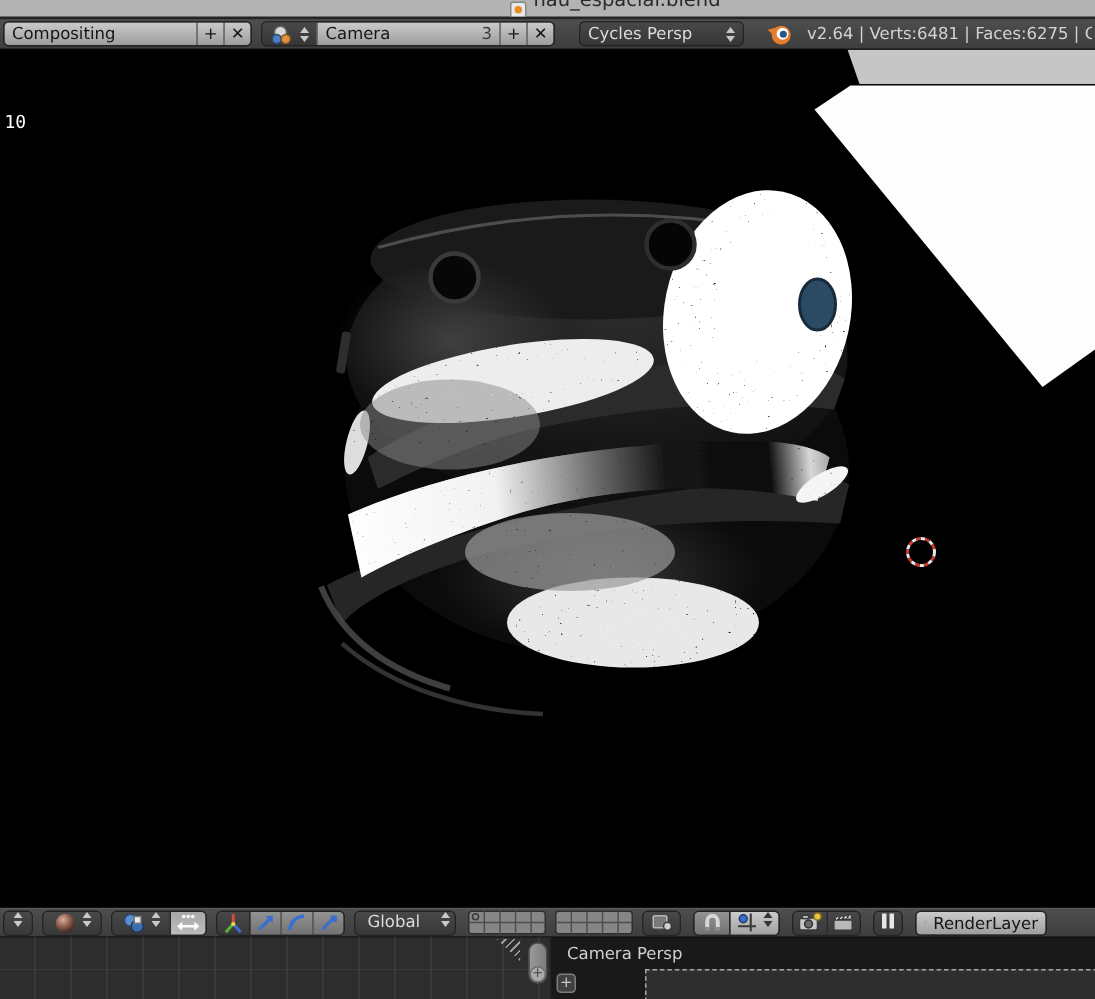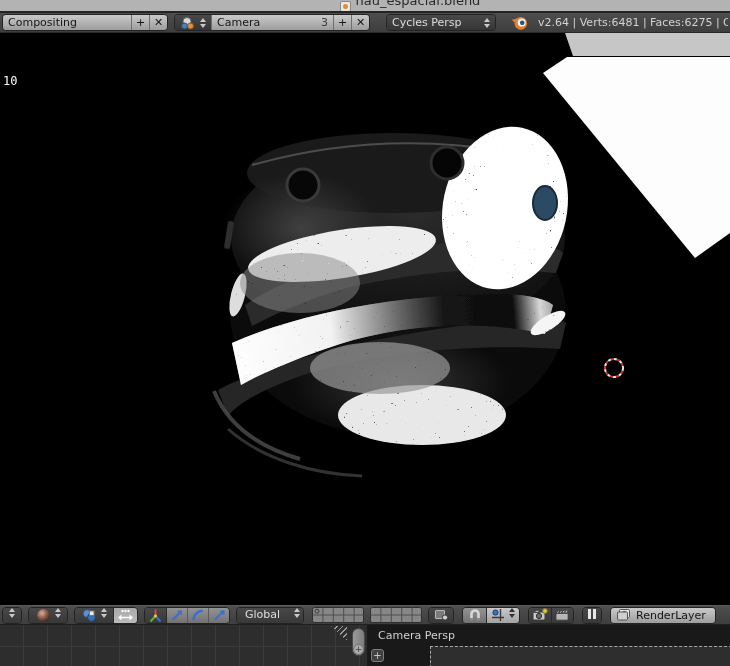--- a/index.html
+++ b/index.html
@@ -422,21 +422,21 @@
     <svg width="10" height="12" viewBox="0 0 10 12">
       <rect x="1" y="1" width="3" height="10" fill="#e8e8e8"></rect>
       <rect x="6" y="1" width="3" height="10" fill="#e8e8e8"></rect>
     </svg>
   </div>
     </div>
 
   <div class="gap8"></div>
 
   <div class="pill">
-    <div class="seg light" style="width:104px">
+    <div class="seg light" style="width:86px">
       <svg width="16" height="14" viewBox="0 0 16 14">
         <rect x="3.5" y="1.5" width="10" height="8" rx="1" fill="#e8e8e8" stroke="#555"></rect>
         <circle cx="8.5" cy="5" r="2.2" fill="#4a7fc1"></circle>
         <rect x="1.5" y="4" width="10" height="8" rx="1" fill="#cfcfcf" stroke="#555"></rect>
       </svg>
       <span style="margin-left:4px">RenderLayer</span>
     </div>
   </div>
 </div>
 

